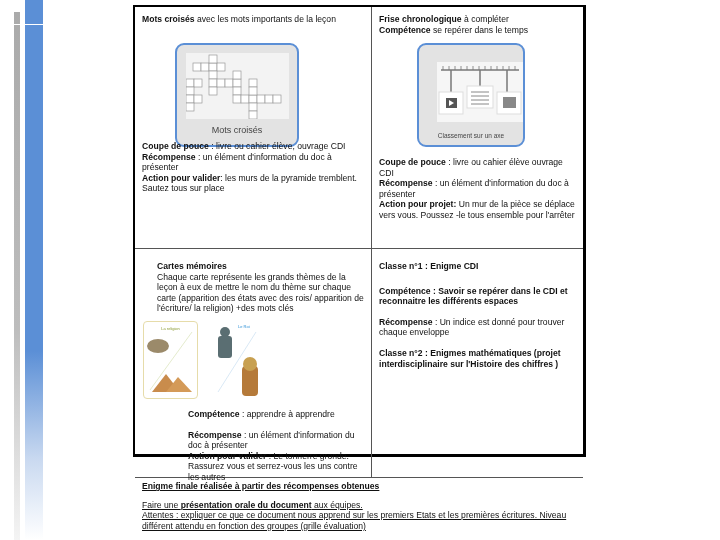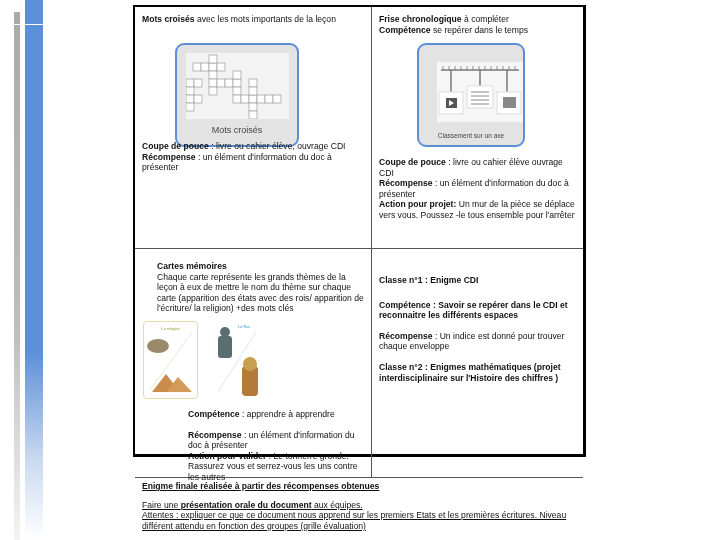--- a/index.html
+++ b/index.html
@@ -72,20 +72,21 @@
               <rect x="63" y="50" width="8" height="8"></rect>
               <rect x="63" y="58" width="8" height="8"></rect>
           </g>
         </svg>
       </div>
       <div class="card-label" style="top:80px;font-size:9px;">Mots croisés</div>
     </div>
     <div style="position:absolute;left:7px;top:134px;right:6px;">
       <p><b>Coupe de pouce</b><span> : livre ou cahier élève, ouvrage CDI</span></p>
       <p><b>Récompense</b><span> : un élément d'information du doc à présenter</span></p>
+      <p><b>Action pour valider</b><span>: les murs de la pyramide tremblent. Sautez  tous sur place</span></p>
     </div>
   </div>
 
   <div class="cell" style="left:237px;top:0;width:214px;height:241px;">
     <p><b>Frise chronologique</b><span> à compléter</span></p>
     <p><b>Compétence</b><span> se repérer dans le temps</span></p>
     <div class="card" style="left:45px;top:36px;width:108px;height:104px;">
       <div class="card-inner" style="left:18px;top:17px;width:86px;height:60px;background:#f6f6f6;">
         <svg width="86" height="60">
           <line x1="4" y1="8" x2="82" y2="8" stroke="#777" stroke-width="1.5"></line>
@@ -154,21 +155,21 @@
     </div>
     <div style="position:absolute;left:7px;top:160px;right:6px;margin-left:46px;">
       <p><b>Compétence</b><span> : apprendre à apprendre</span></p>
       <div class="gap"></div>
       <p><b>Récompense</b><span> : un élément d'information du doc à présenter</span></p>
       <p><b>Action pour valider</b><span> : Le tonnerre gronde. Rassurez vous et serrez-vous les uns contre les autres</span></p>
     </div>
   </div>
 
   <div class="cell" style="left:237px;top:242px;width:214px;height:228px;">
-    <p style="margin-top:19px;"><b>Classe n°1 :  Enigme CDI</b></p>
+    <p style="margin-top:5px;"><b>Classe n°1 :  Enigme CDI</b></p>
     <div class="gap" style="height:14px;"></div>
     <p><b>Compétence : Savoir se repérer dans le CDI et reconnaitre les différents espaces</b></p>
     <div class="gap"></div>
     <p><b>Récompense</b><span> : Un indice est donné pour trouver chaque enveloppe</span></p>
     <div class="gap"></div>
     <p><b>Classe n°2 : Enigmes mathématiques (projet interdisciplinaire sur l'Histoire des chiffres )</b></p>
   </div>
 
   <div class="cell" style="left:0;top:471px;width:451px;height:55px;padding-top:3px;text-decoration:underline;">
     <p><b>Enigme finale réalisée à partir des récompenses obtenues</b></p>

